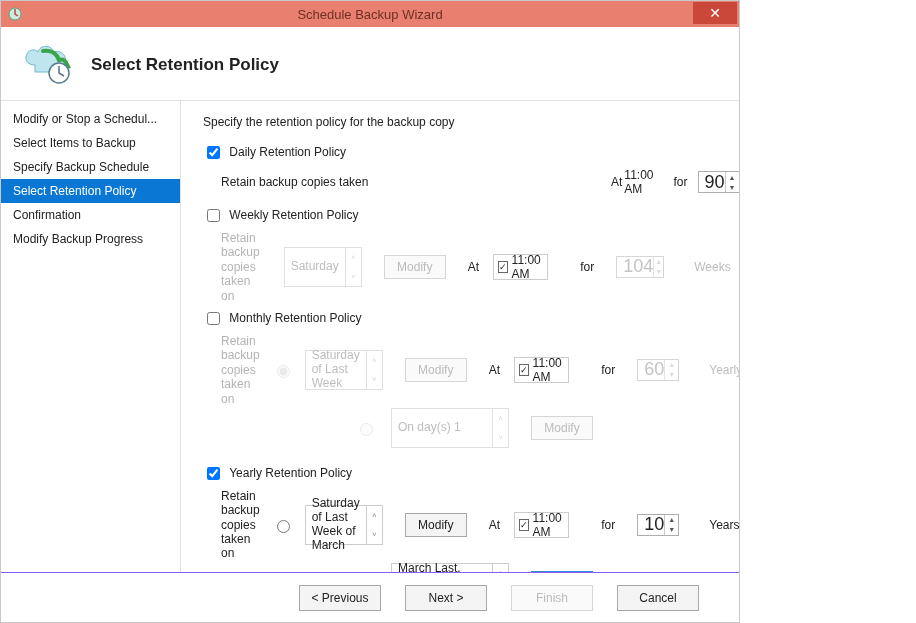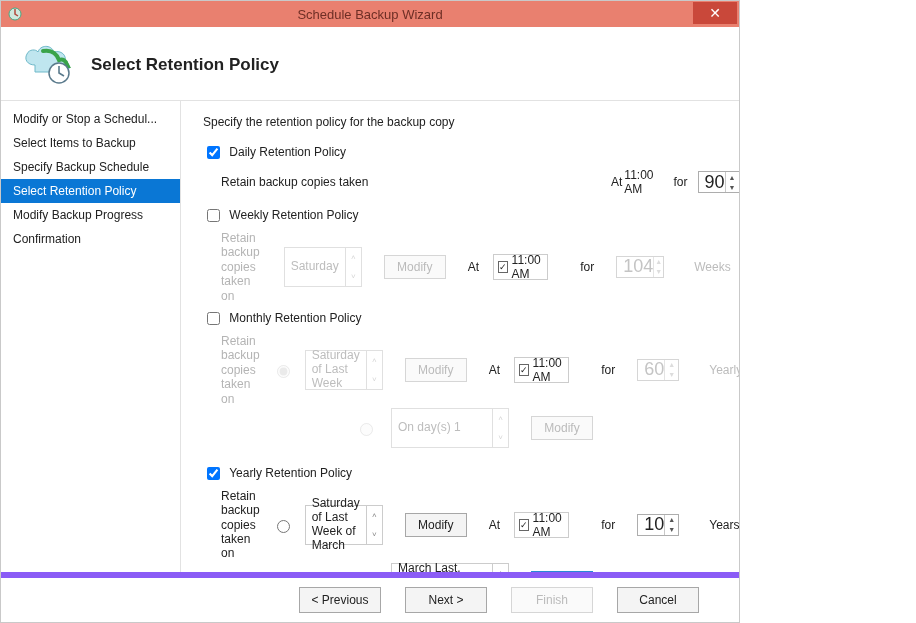--- a/index.html
+++ b/index.html
@@ -44,21 +44,21 @@
   .numbox .nspin { width:14px; border-left:1px solid #c8c8c8; display:flex; flex-direction:column; }
   .numbox .nspin div { flex:1; display:flex; align-items:center; justify-content:center; font-size:7px; color:#555; }
   .numbox.dis .nval { color:#c4c4c4; }
   .numbox.dis { border-color:#d6d6d6; }
   .numbox.dis .nspin { border-left-color:#e4e4e4; }
   .numbox.dis .nspin div { color:#ddd; }
   .unit { margin-left:18px; width:54px; }
   .unit.dis { color:#bcbcbc; }
   .daily-row { display:flex; align-items:center; margin:4px 0 10px 18px; }
   .daily-time { margin-left:6px; font-size:12px; }
-  .footer { height:50px; border-top:6px solid #8b5cf6; display:flex; align-items:center; justify-content:flex-end; padding-right:40px; gap:14px; }
+  .footer { height:50px; border-top:1px solid #8b5cf6; display:flex; align-items:center; justify-content:flex-end; padding-right:40px; gap:14px; }
   .footer .btn { min-width:82px; height:26px; }
   .gap { height:8px; }
   input[type=checkbox], input[type=radio] { width:13px; height:13px; }
   .radio-dis { opacity:0.45; }
   .plaintime { width:80px; margin-left:2px; }
 </style>
 </head>
 <body>
 
 <div class="window">
@@ -89,22 +89,22 @@
     <div class="page-title">Select Retention Policy</div>
   </div>
 
   <div class="content">
 
     <div class="sidebar">
       <div class="item">Modify or Stop a Schedul...</div>
       <div class="item">Select Items to Backup</div>
       <div class="item">Specify Backup Schedule</div>
       <div class="item selected">Select Retention Policy</div>
+      <div class="item">Confirmation</div>
       <div class="item">Modify Backup Progress</div>
-      <div class="item">Confirmation</div>
     </div>
 
     <div class="main">
 
       <div class="intro">Specify the retention policy for the backup copy</div>
 
       <div class="chk">
         <label>
           <input type="checkbox" checked="" style="">
           <span>Daily Retention Policy</span>

